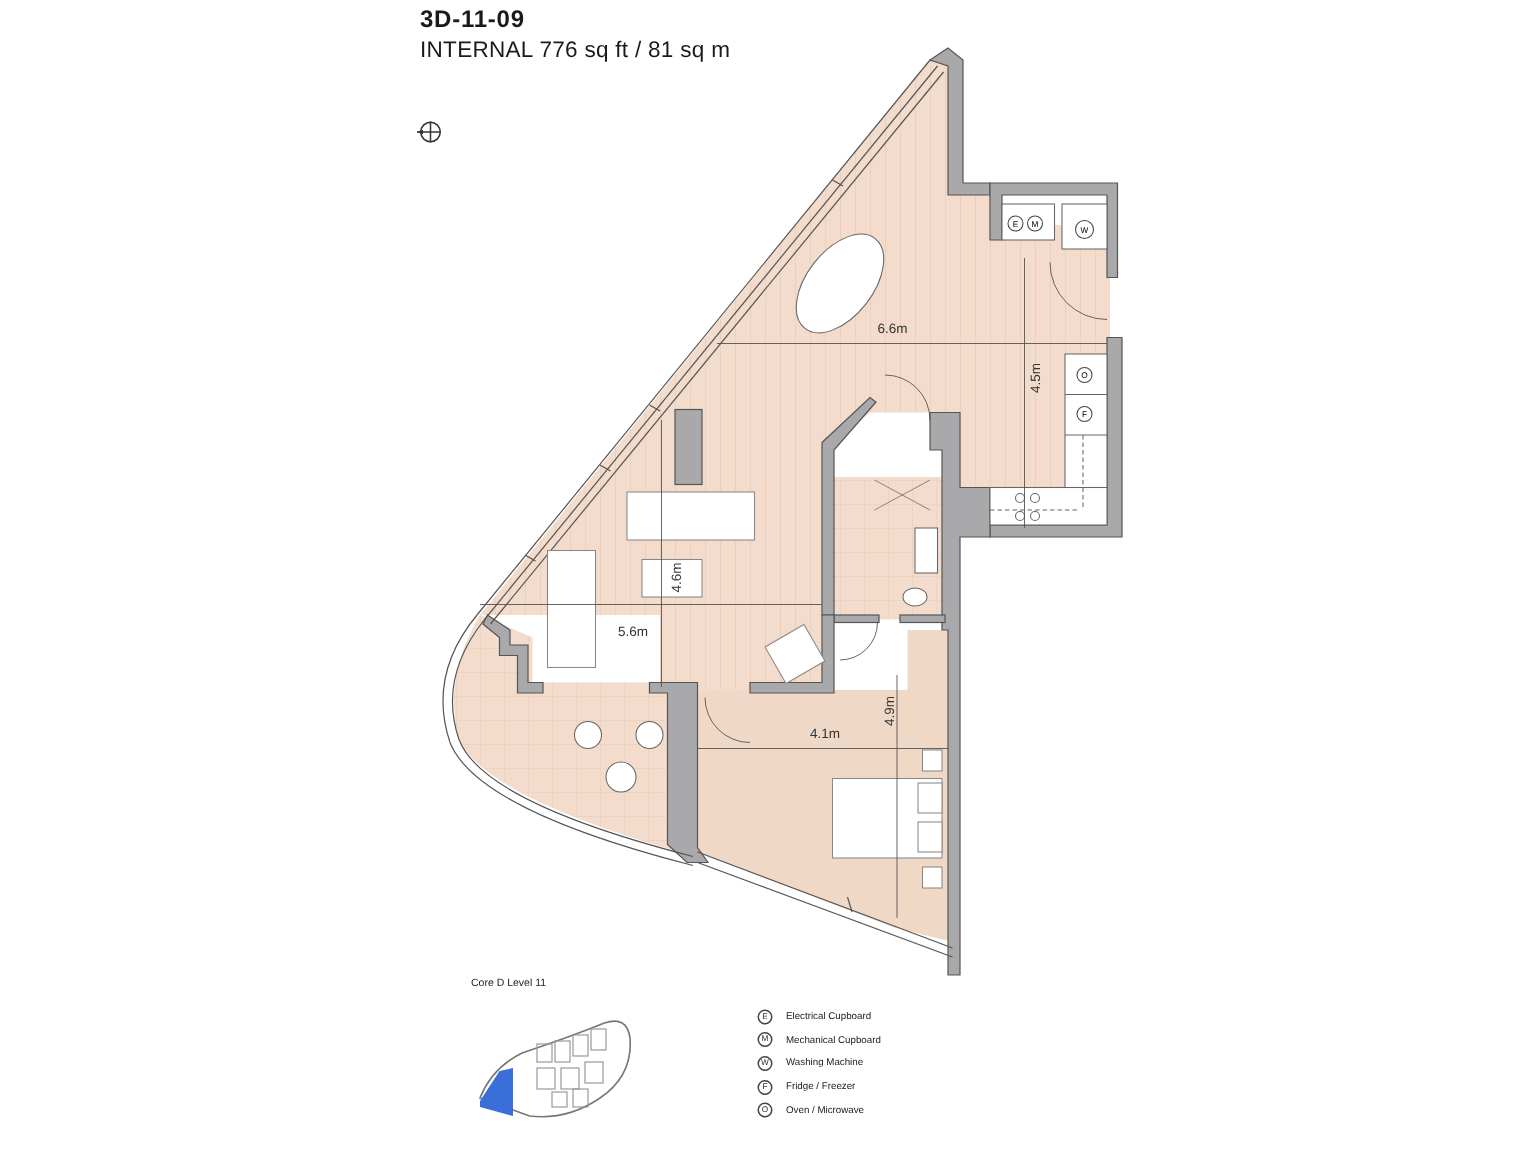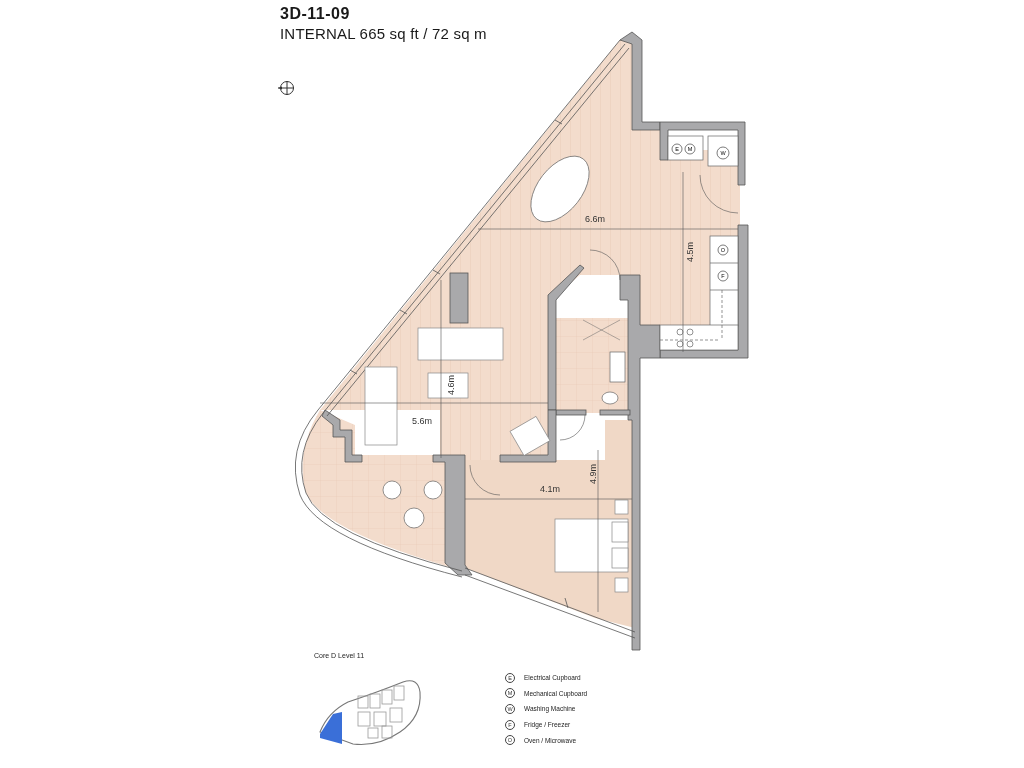--- a/index.html
+++ b/index.html
@@ -15,21 +15,21 @@
   .legend { position:absolute; left:505px; top:670px; }
   .legend-item { display:flex; align-items:center; height:15.6px; }
   .legend-badge { width:10px; height:10px; border:1px solid #444; border-radius:50%; font-size:5.5px; display:flex; align-items:center; justify-content:center; font-family:"Liberation Sans", sans-serif; color:#333; box-sizing:border-box; }
   .legend-label { font-size:6.5px; margin-left:9px; font-family:"Liberation Sans", sans-serif; color:#222; }
 </style>
 </head>
 <body>
 
 <div class="header">
   <div class="unit-id">3D-11-09</div>
-  <div class="area-line">INTERNAL  665 sq ft / 72 sq m</div>
+  <div class="area-line">INTERNAL  776 sq ft / 81 sq m</div>
 </div>
 
 <svg class="north" viewBox="0 0 20 20">
   <circle cx="11" cy="10" r="6.5" fill="none" stroke="#333" stroke-width="1"></circle>
   <line x1="2" y1="10" x2="18" y2="10" stroke="#333" stroke-width="1"></line>
   <line x1="11" y1="3" x2="11" y2="17" stroke="#333" stroke-width="1"></line>
   <polygon points="2,10 6,8.5 6,11.5" fill="#333"></polygon>
 </svg>
 
 <svg class="plan" viewBox="0 0 1024 768">

